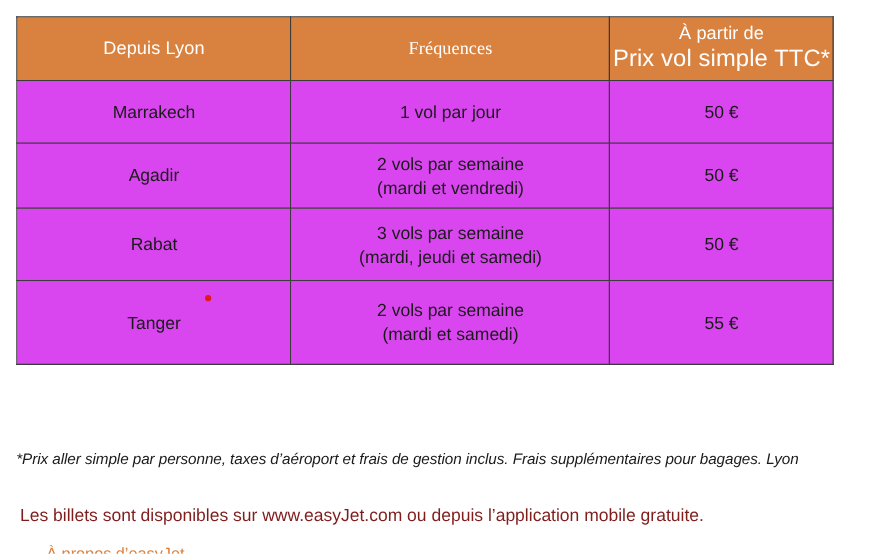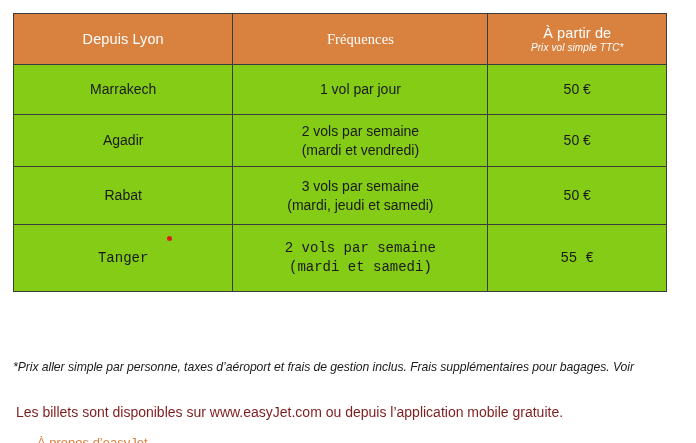--- a/index.html
+++ b/index.html
@@ -49,41 +49,40 @@
     background: #d9813f;
     color: #ffffff;
     height: 50px;
     font-weight: normal;
     font-size: 14.5px;
     line-height: 1.25;
     letter-spacing: .1px;
   }
   thead th .hdr-italic {
     display: block;
-    font-style: italic;
-    font-size: 10px;
+    font-size: 19px;
   }
   thead th .hdr-line {
     display: block;
   }
 
-  tbody tr { background: #84cc16; }
+  tbody tr { background: #d946ef; }
   tbody td {
     font-size: 14px;
     line-height: 1.35;
     color: #1a1a1a;
   }
   tbody td .cell-line { display: block; }
   tbody td .cell-sub  { display: block; }
 
   .row-h1 { height: 50px; }
   .row-h2 { height: 55px; }
   .row-h3 { height: 52px; }
   .row-h4 { height: 58px; }
-  .row-h5 { height: 67px; font-family: Liberation Mono, monospace; }
+  .row-h5 { height: 67px; }
 
   
   .dest-wrap {
     position: relative;
     display: inline-block;
   }
   .cursor-dot {
     position: absolute;
     width: 5px;
     height: 5px;
@@ -210,20 +209,20 @@
         </td>
         <td>
           <span class="cell-line">55 €</span>
         </td>
       </tr>
 
     </tbody>
   </table>
 
   <div class="footnote">
-    <span>*Prix aller simple par personne, taxes d’aéroport et frais de gestion inclus. Frais supplémentaires pour bagages. Voir</span>
+    <span>*Prix aller simple par personne, taxes d’aéroport et frais de gestion inclus. Frais supplémentaires pour bagages. Lyon</span>
   </div>
 
   <div class="availability">Les billets sont disponibles sur www.easyJet.com ou depuis l’application mobile gratuite.</div>
 
   <div class="cutoff-line">À propos d’easyJet</div>
 
 </div>
 
 </body></html>

